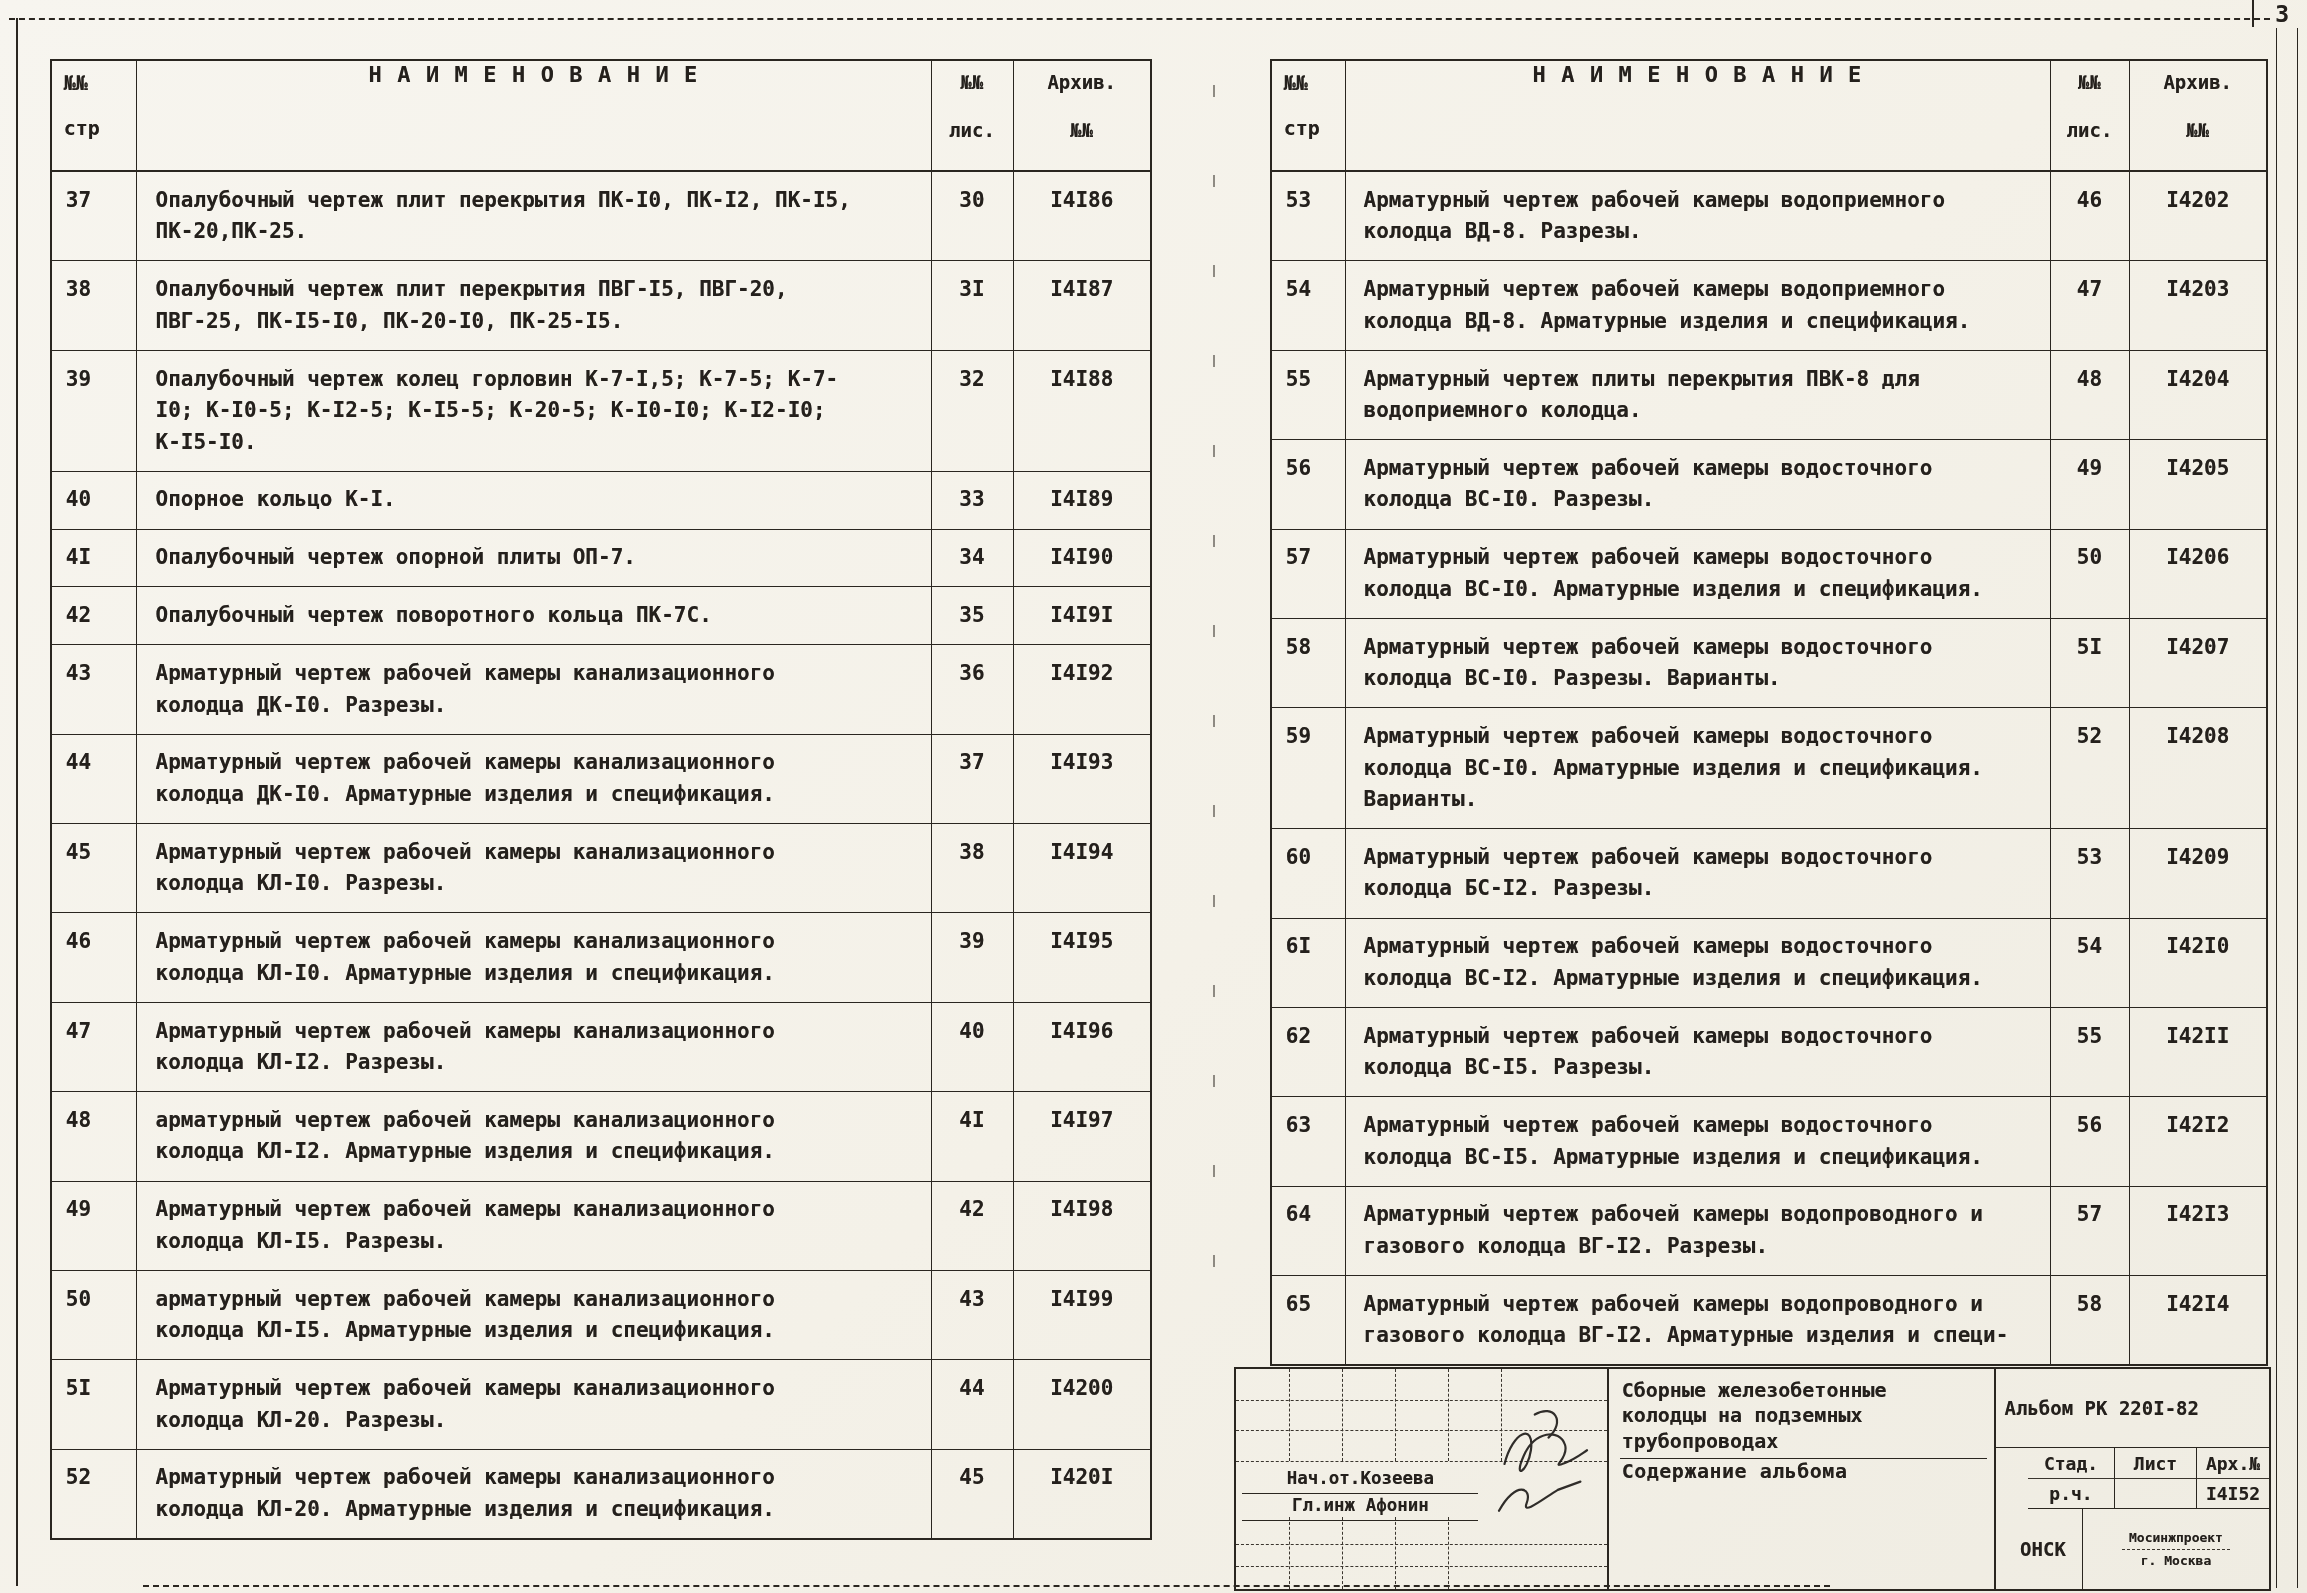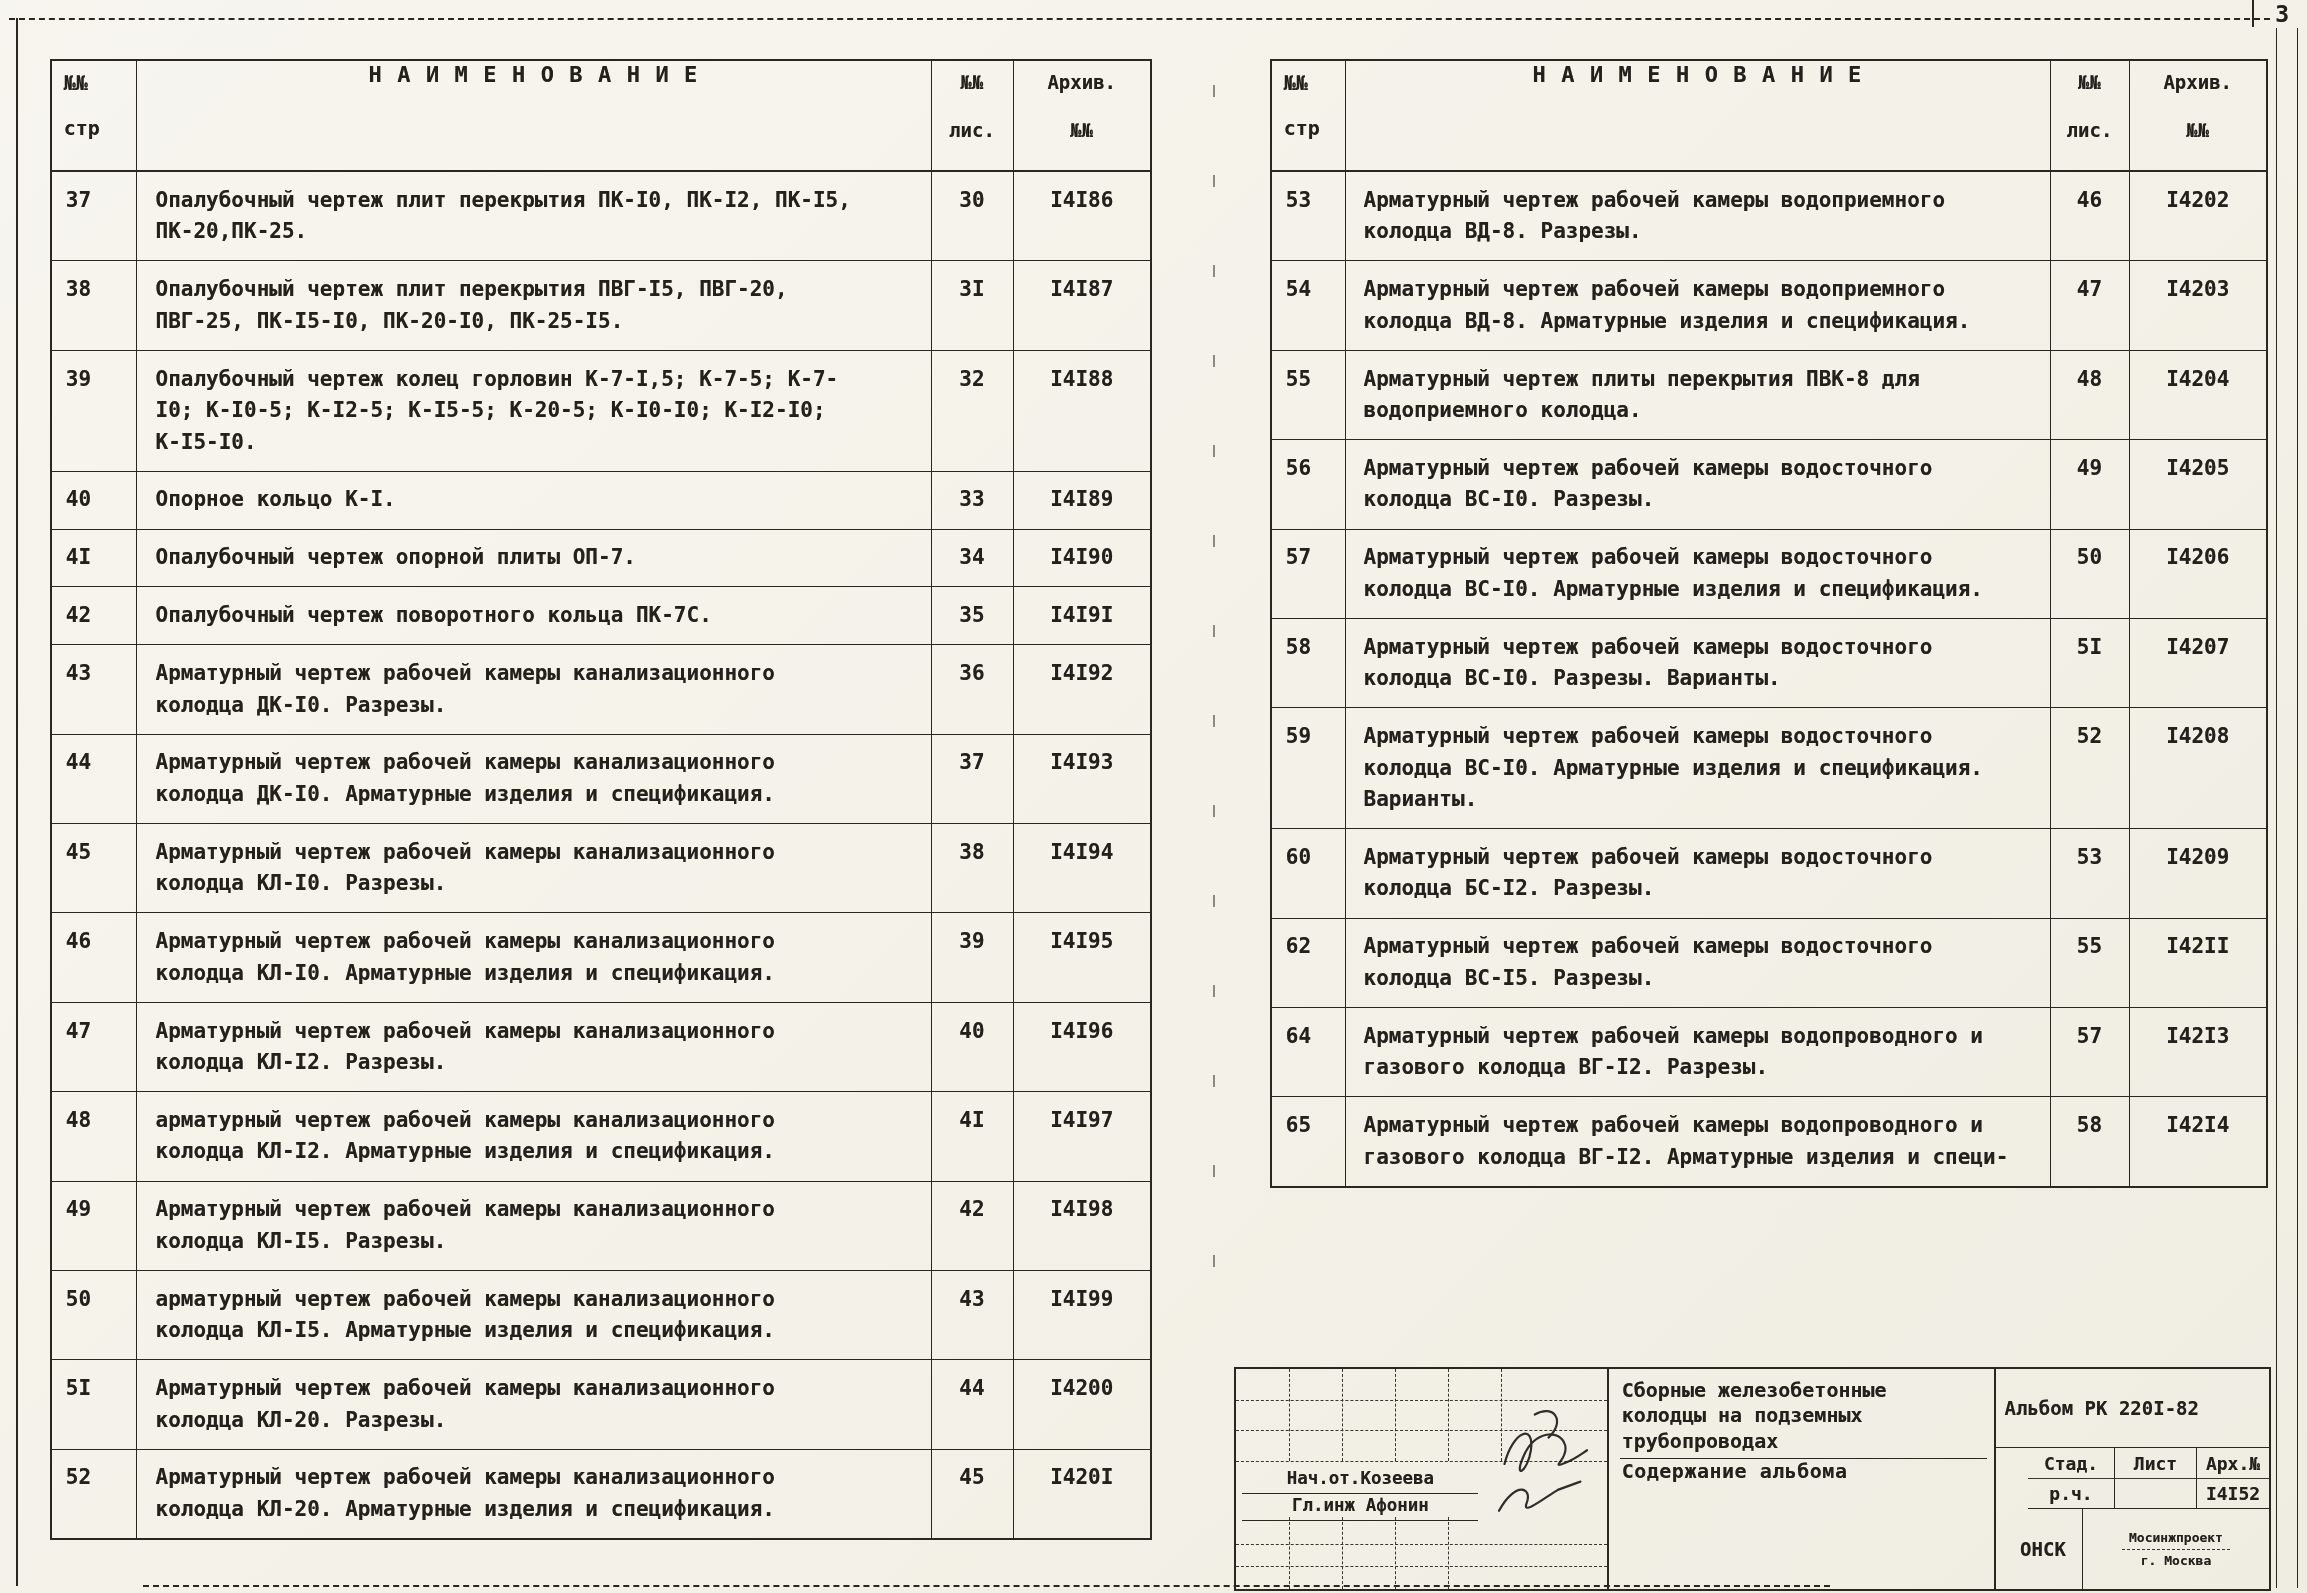--- a/index.html
+++ b/index.html
@@ -308,28 +308,40 @@
       <td class="c-arch">I4208</td>
     </tr>
 
     <tr>
       <td class="c-page">60</td>
       <td class="c-name">Арматурный чертеж рабочей камеры водосточного колодца БС-I2. Разрезы.</td>
       <td class="c-sheet">53</td>
       <td class="c-arch">I4209</td>
     </tr>
 
+    <tr>
+      <td class="c-page">6I</td>
+      <td class="c-name">Арматурный чертеж рабочей камеры водосточного колодца ВС-I2. Арматурные изделия и спецификация.</td>
+      <td class="c-sheet">54</td>
+      <td class="c-arch">I42I0</td>
+    </tr>
 
     <tr>
       <td class="c-page">62</td>
       <td class="c-name">Арматурный чертеж рабочей камеры водосточного колодца ВС-I5. Разрезы.</td>
       <td class="c-sheet">55</td>
       <td class="c-arch">I42II</td>
     </tr>
 
+    <tr>
+      <td class="c-page">63</td>
+      <td class="c-name">Арматурный чертеж рабочей камеры водосточного колодца ВС-I5. Арматурные изделия и спецификация.</td>
+      <td class="c-sheet">56</td>
+      <td class="c-arch">I42I2</td>
+    </tr>
 
     <tr>
       <td class="c-page">64</td>
       <td class="c-name">Арматурный чертеж рабочей камеры водопроводного и газового колодца ВГ-I2. Разрезы.</td>
       <td class="c-sheet">57</td>
       <td class="c-arch">I42I3</td>
     </tr>
 
     <tr>
       <td class="c-page">65</td>

